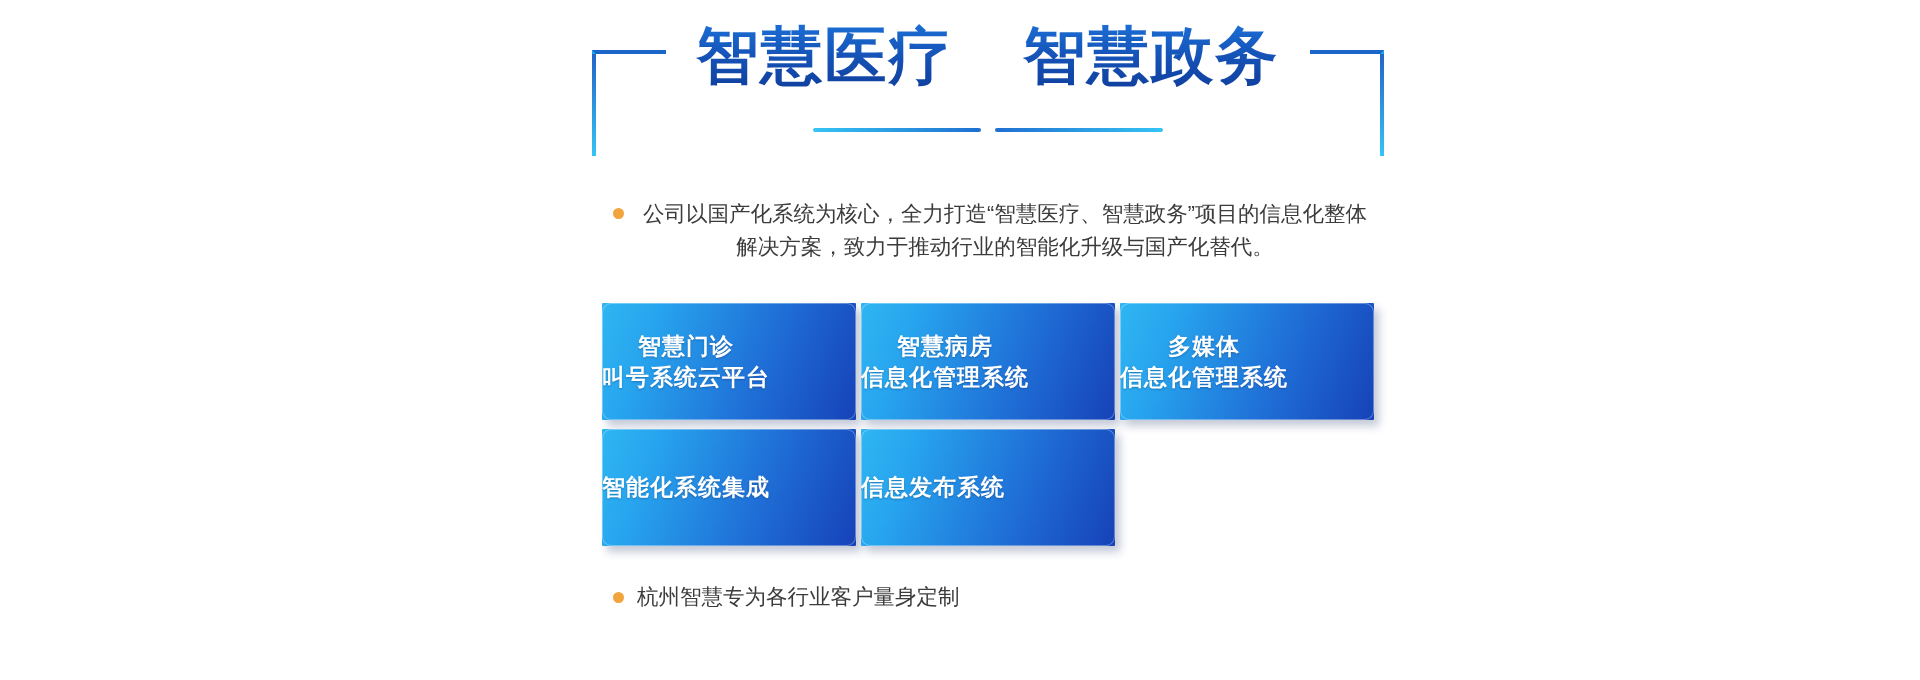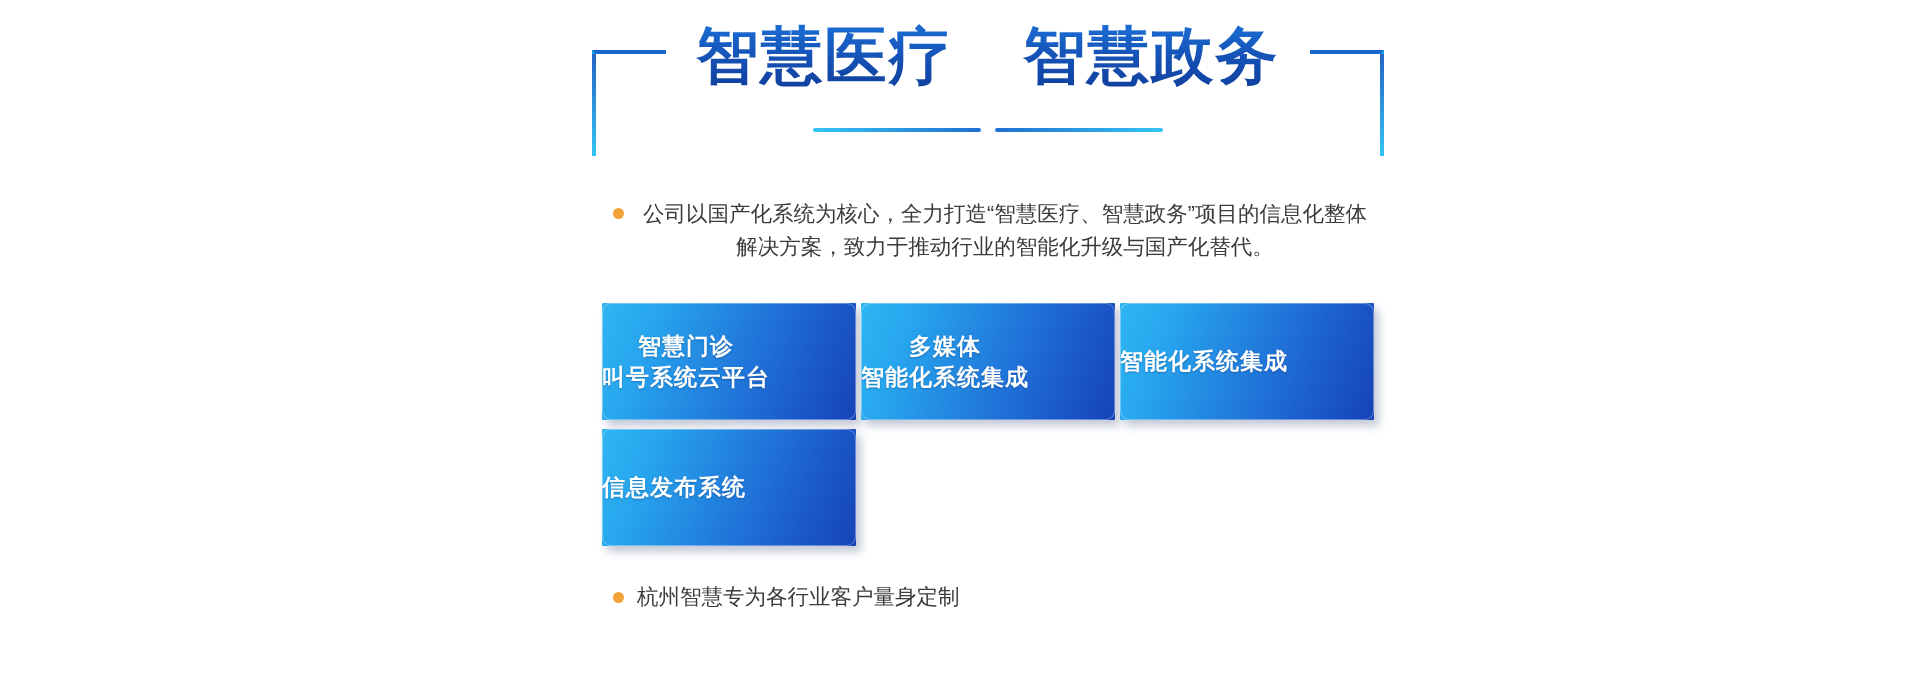--- a/index.html
+++ b/index.html
@@ -240,22 +240,26 @@
       <span class="dot"></span>
       <span class="intro-text">公司以国产化系统为核心，全力打造“智慧医疗、智慧政务”项目的信息化整体解决方案，致力于推动行业的智能化升级与国产化替代。</span>
     </div>
 
     <div class="card-grid">
       <div class="card">
         <span class="card-label">智慧门诊
 叫号系统云平台</span>
       </div>
       <div class="card">
+        <span class="card-label">智慧病房
+信息化管理系统</span>
+      </div>
+      <div class="card">
         <span class="card-label">多媒体
-智能化系统集成</span>
+信息化管理系统</span>
       </div>
       <div class="card">
         <span class="card-label">智能化系统集成</span>
       </div>
       <div class="card">
         <span class="card-label">信息发布系统</span>
       </div>
     </div>
 
     <div class="bullets">

